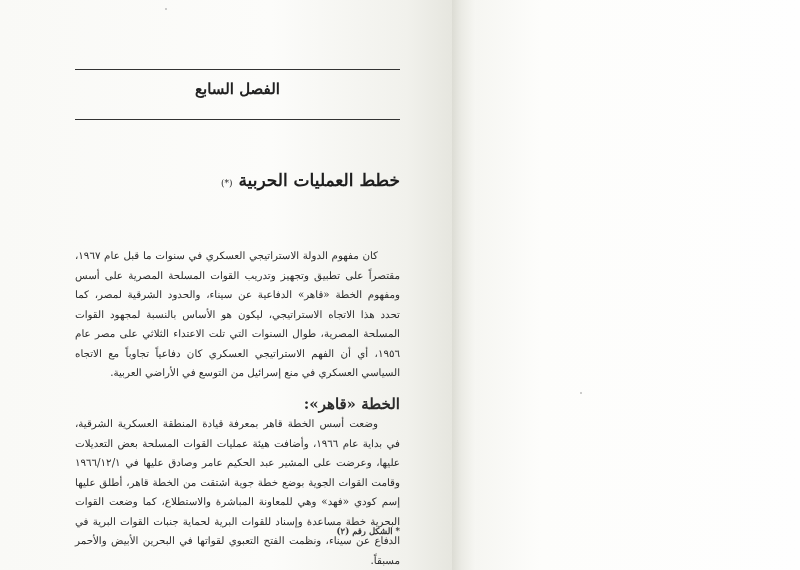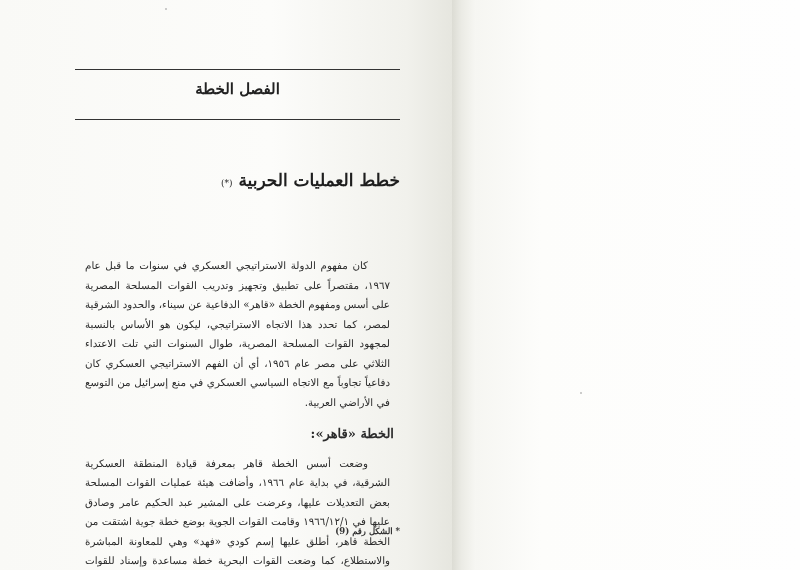--- a/index.html
+++ b/index.html
@@ -37,23 +37,23 @@
     .title {
       position:absolute; top:170px; left:0; width:325px; text-align:right;
       font-size:17px; font-weight:bold; color:#1e1e1e;
     }
     .title .mark { font-size:9px; font-weight:normal; }
     .body {
       position:absolute; top:246px; left:0; width:325px;
       font-size:10.3px; line-height:19.5px; text-align:justify;
       color:#2b2b2b;
     }
-    .para { margin:10px; text-indent:22px; }
+    .para { margin:0; text-indent:22px; }
     .heading {
-      margin:12px 6px 0 0; font-weight:bold; font-size:13px;
+      margin:12px 0 0 0; font-weight:bold; font-size:15px;
     }
     .footnote {
       position:absolute; top:526px; left:0; width:325px;
       font-size:8.5px; font-weight:bold; color:#333;
     }
     .speck { position:absolute; width:2px; height:2px; background:#bbb; border-radius:50%; }
   </style>
 </head>
 <body>
 
@@ -61,29 +61,29 @@
 <div class="gutter"></div>
 <div class="page-right">
   
 </div>
 
 <span class="speck" style="left:165px;top:8px;"></span>
 <span class="speck" style="left:580px;top:392px;"></span>
 
 <div class="column">
   <div class="rule top"></div>
-  <div class="chapter">الفصل الخطة</div>
+  <div class="chapter">الفصل السابع</div>
   <div class="rule bottom"></div>
 
   <div class="title">
     <span>خطط العمليات الحربية</span>
     <span class="mark">(*)</span>
   </div>
 
   <div class="body">
     <p class="para">كان مفهوم الدولة الاستراتيجي العسكري في سنوات ما قبل عام ١٩٦٧، مقتصراً على تطبيق وتجهيز وتدريب القوات المسلحة المصرية على أسس ومفهوم الخطة «قاهر» الدفاعية عن سيناء، والحدود الشرقية لمصر، كما تحدد هذا الاتجاه الاستراتيجي، ليكون هو الأساس بالنسبة لمجهود القوات المسلحة المصرية، طوال السنوات التي تلت الاعتداء الثلاثي على مصر عام ١٩٥٦، أي أن الفهم الاستراتيجي العسكري كان دفاعياً تجاوباً مع الاتجاه السياسي العسكري في منع إسرائيل من التوسع في الأراضي العربية.</p>
     <p class="heading">الخطة «قاهر»:</p>
     <p class="para">وضعت أسس الخطة قاهر بمعرفة قيادة المنطقة العسكرية الشرقية، في بداية عام ١٩٦٦، وأضافت هيئة عمليات القوات المسلحة بعض التعديلات عليها، وعرضت على المشير عبد الحكيم عامر وصادق عليها في ١٩٦٦/١٢/١ وقامت القوات الجوية بوضع خطة جوية اشتقت من الخطة قاهر، أطلق عليها إسم كودي «فهد» وهي للمعاونة المباشرة والاستطلاع، كما وضعت القوات البحرية خطة مساعدة وإسناد للقوات البرية لحماية جنبات القوات البرية في الدفاع عن سيناء، ونظمت الفتح التعبوي لقواتها في البحرين الأبيض والأحمر مسبقاً.</p>
 
   </div>
 
-  <div class="footnote">* الشكل رقم (9)</div>
+  <div class="footnote">* الشكل رقم (٢)</div>
 </div>
 
 </body></html>

